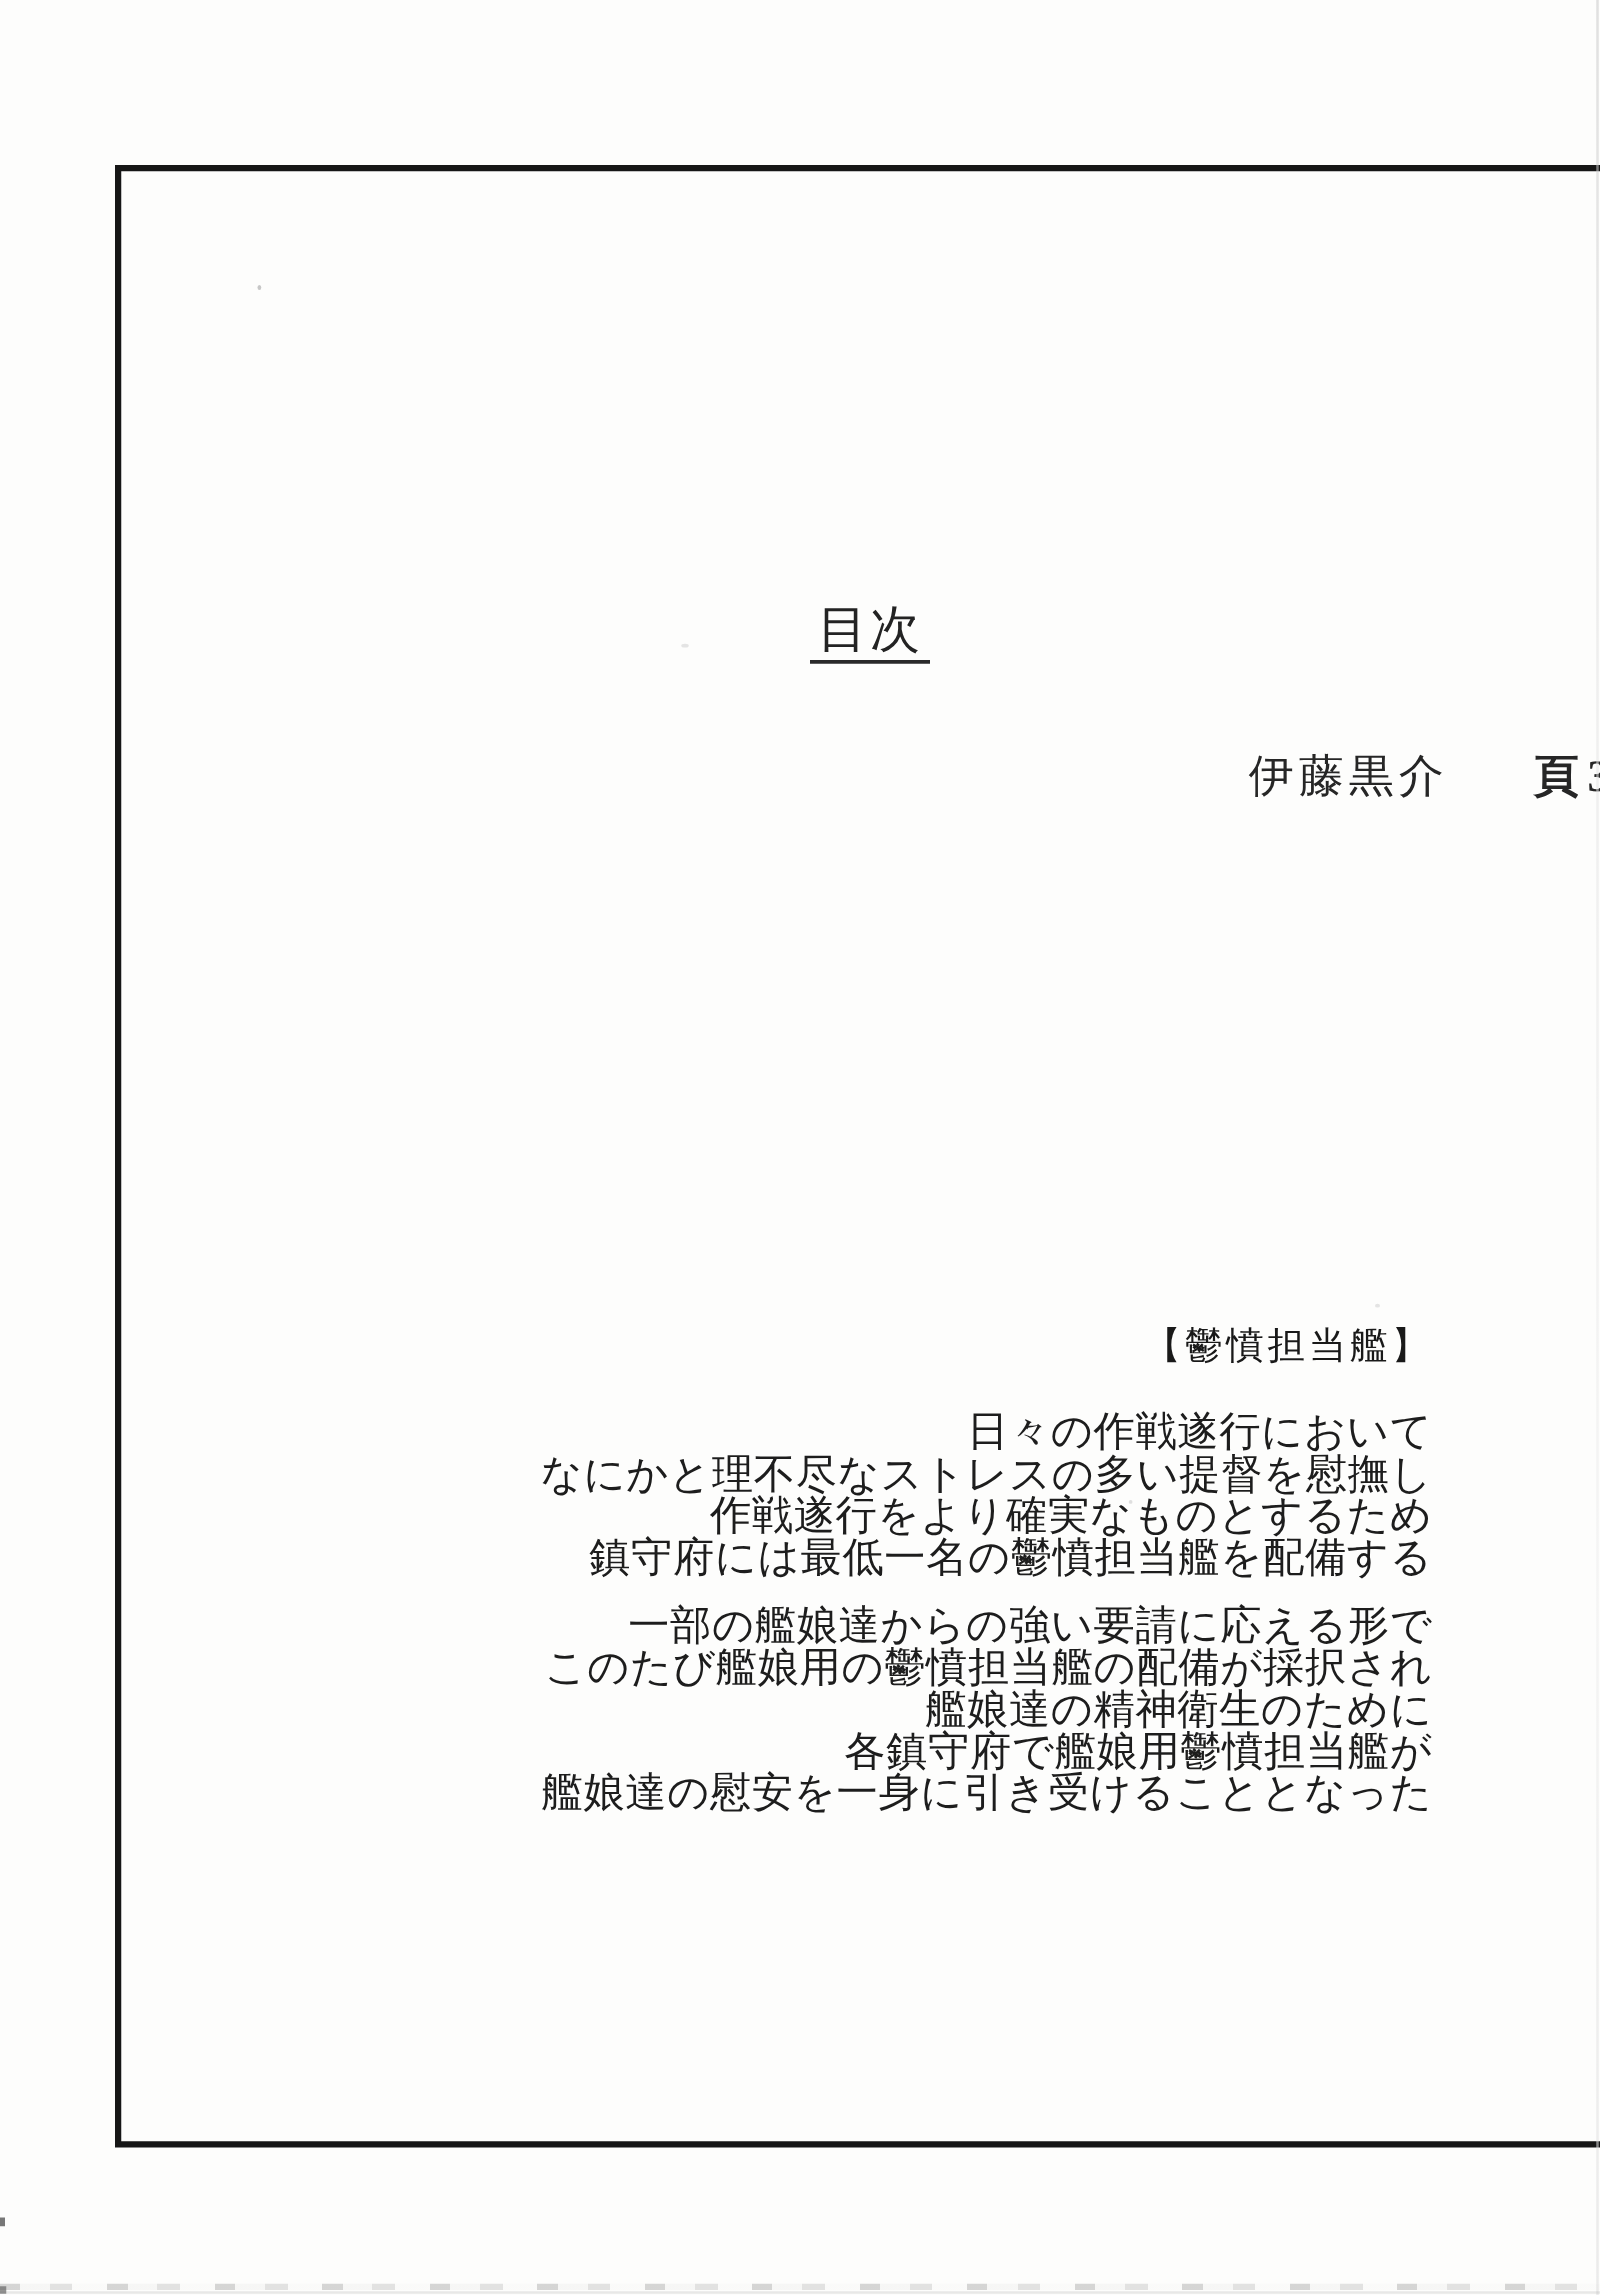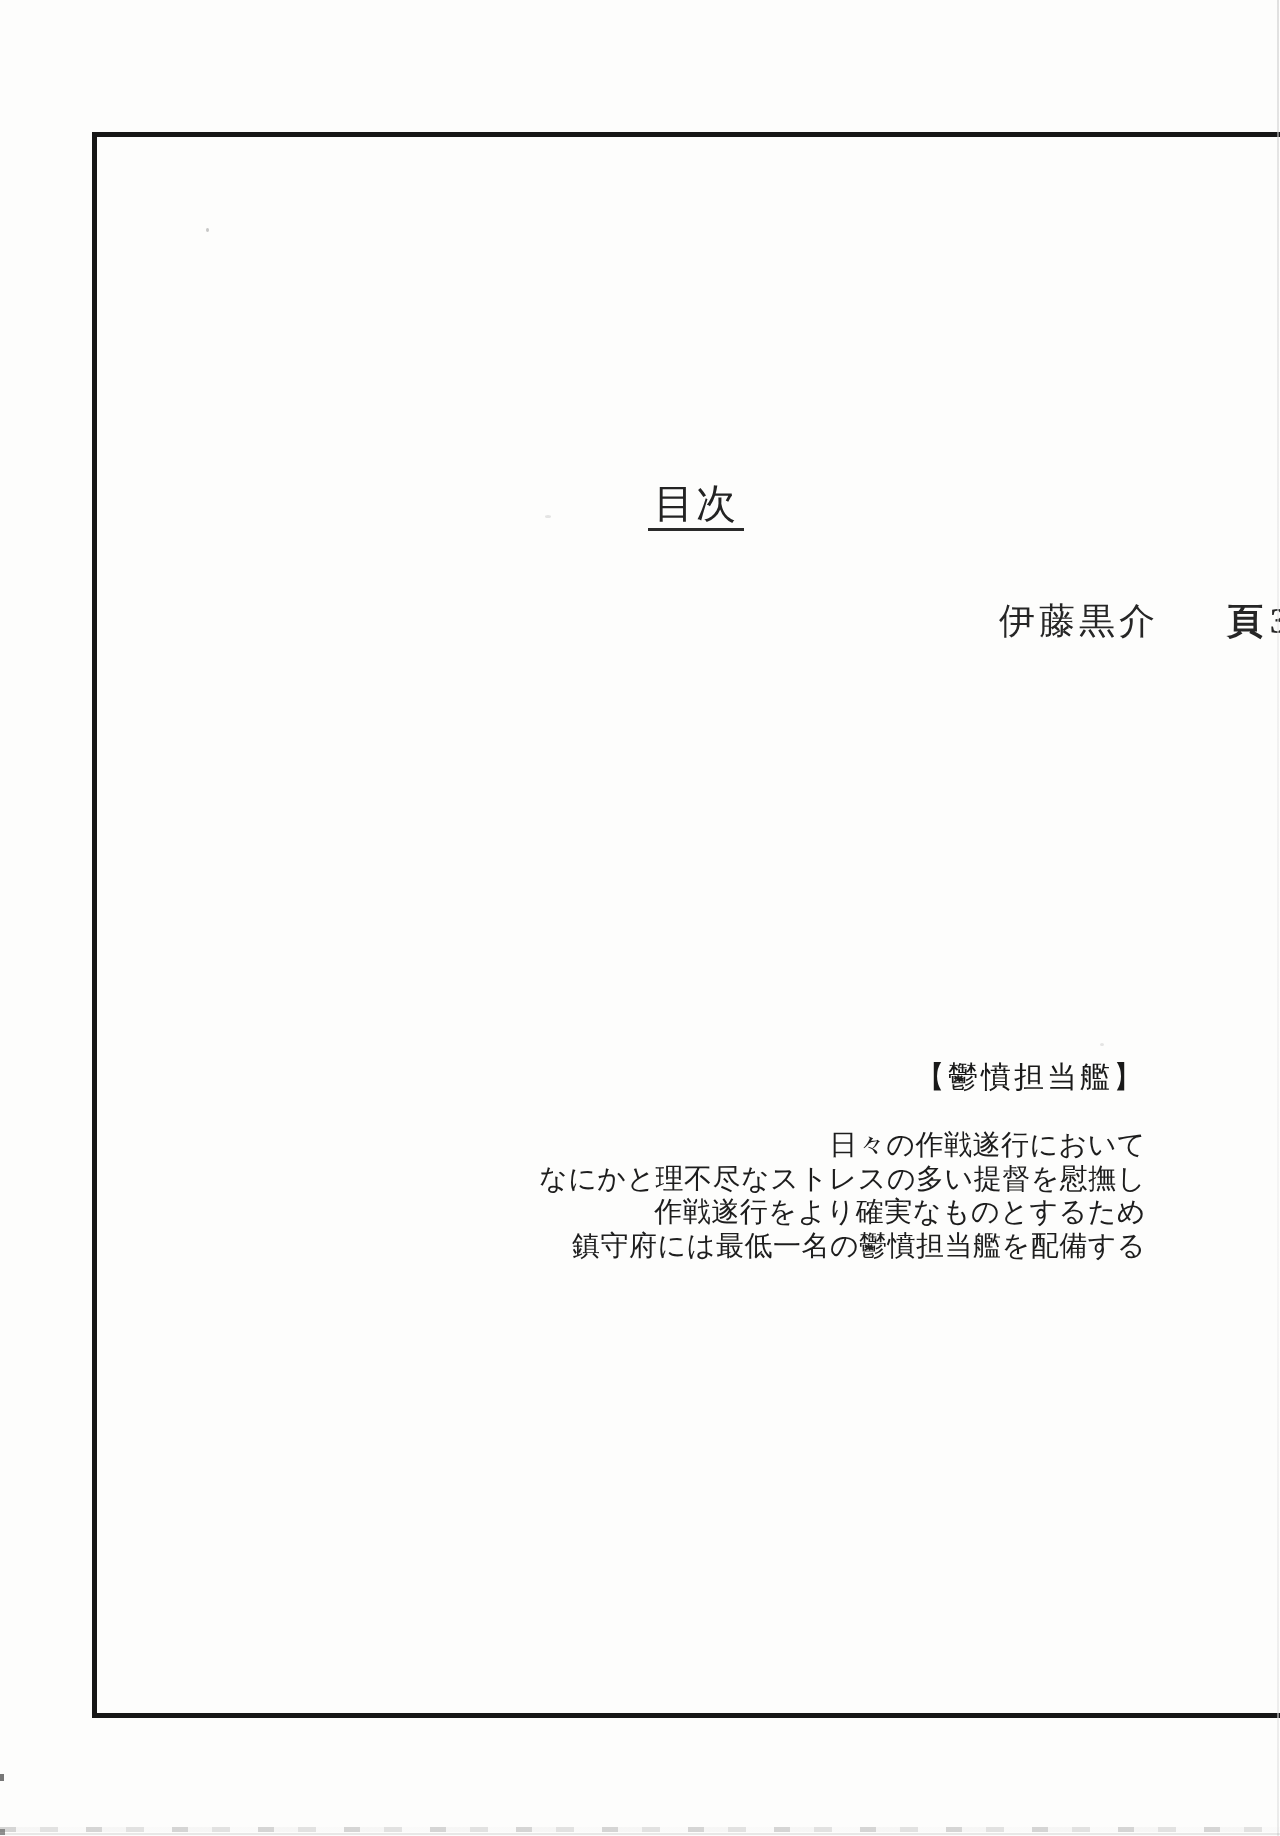--- a/index.html
+++ b/index.html
@@ -76,21 +76,21 @@
   }
   .section-heading {
     font-size: 30px;
     line-height: 32px;
     letter-spacing: 3px;
     margin: 0 0 35px 0;
     color: #191919;
   }
   .body-section p {
     margin: 0 0 21px 18px;
-    font-size: 28px;
+    font-size: 33px;
     line-height: 33.5px;
     letter-spacing: 0.5px;
     white-space: pre-line;
     color: #1d1d1d;
   }
   .body-section p.para-2 { margin-bottom: 18px; }
   .body-section p.para-3 { margin-bottom: 0; }
 
   
   .scan-edge-right {
@@ -145,20 +145,25 @@
   </div>
 
 
 
   <div class="body-section">
     <div class="section-heading">【鬱憤担当艦】</div>
     <p class="para-1">日々の作戦遂行において
 なにかと理不尽なストレスの多い提督を慰撫し
 作戦遂行をより確実なものとするため
 鎮守府には最低一名の鬱憤担当艦を配備する</p>
+    <p class="para-3">一部の艦娘達からの強い要請に応える形で
+このたび艦娘用の鬱憤担当艦の配備が採択され
+艦娘達の精神衛生のために
+各鎮守府で艦娘用鬱憤担当艦が
+艦娘達の慰安を一身に引き受けることとなった</p>
   </div>
 
 </div>
 
 <div class="scan-edge-right"></div>
 <div class="scan-bottom-band"></div>
 <div class="scan-bottom-line"></div>
 <div class="speck speck-1"></div>
 <div class="speck speck-2"></div>
 <div class="speck speck-3"></div>

